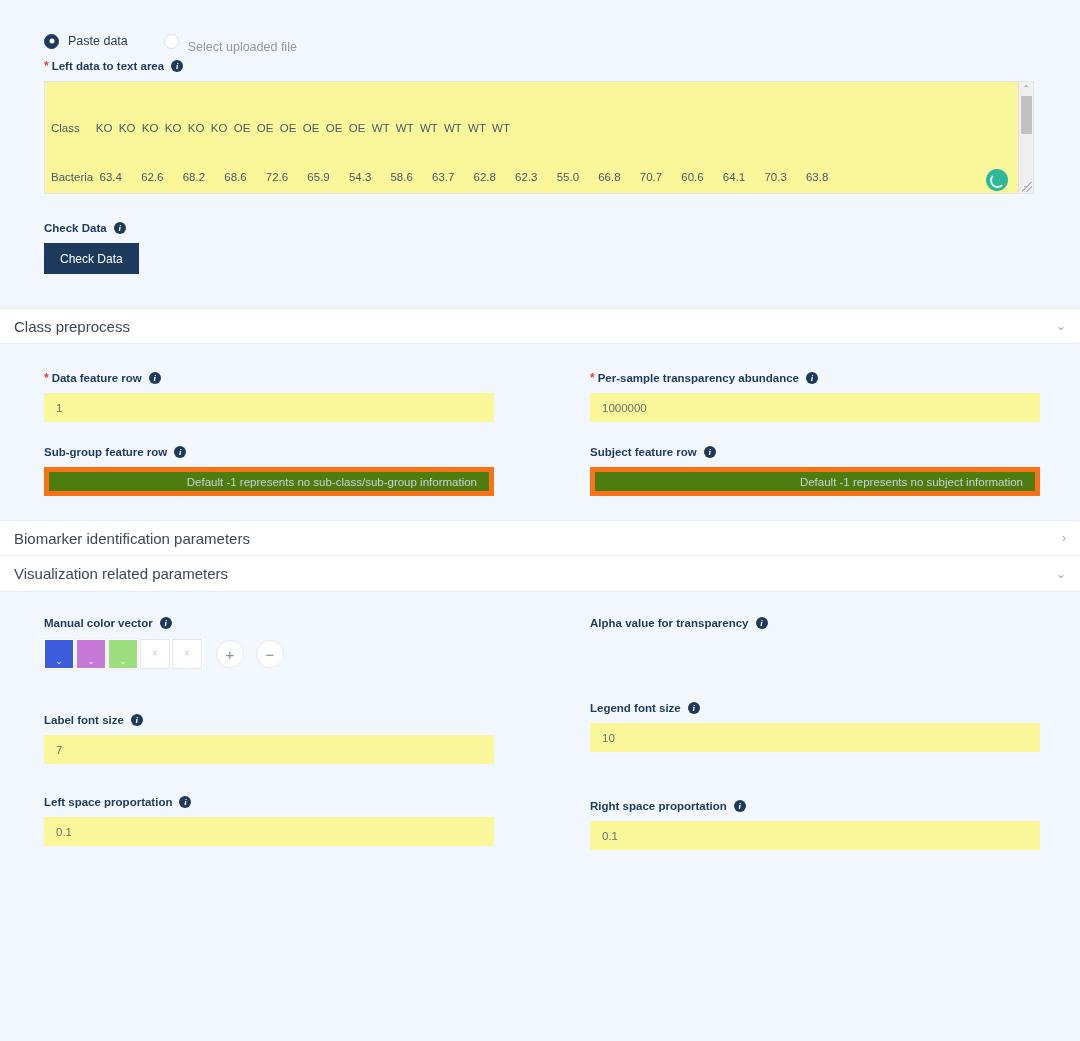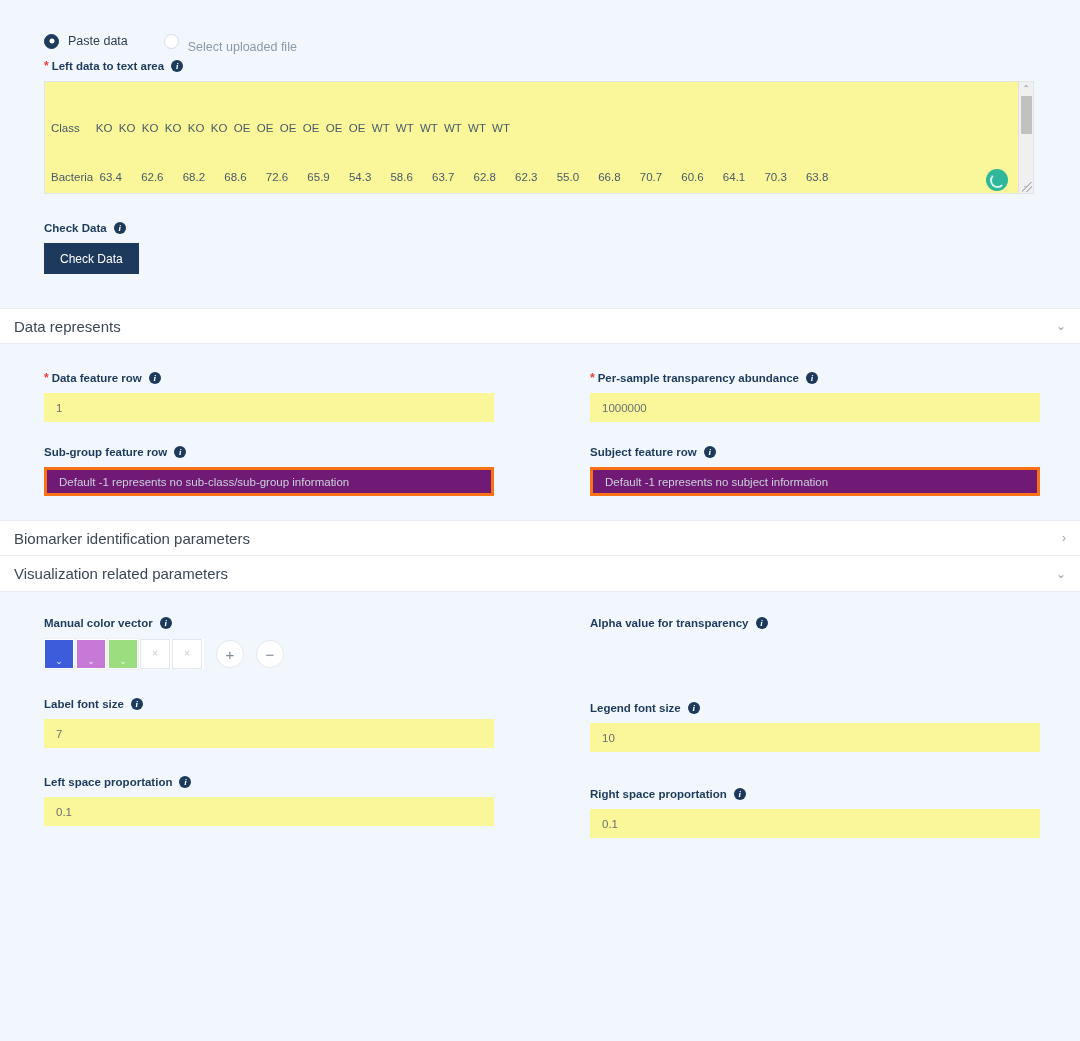--- a/index.html
+++ b/index.html
@@ -126,21 +126,21 @@
   }
   .cell { margin-bottom: 24px; }
   .inp {
     width: 450px; height: 29px;
     border: none; background: #faf79a;
     font-size: 11.5px; color: #6b6f73;
     font-family: "Liberation Sans", sans-serif;
     padding: 0 12px;
   }
   .inp.empty {
-    background: #701a75; border: 3px solid #f97316; color: #c9d1d9;
+    background: #4d7c0f; border: 5px solid #f97316; color: #c9d1d9; text-align: right;
   }
   .inp::placeholder { color: #c9d1d9; }
 
   
   .color-row { display: flex; align-items: center; height: 32px; }
   .sw-group { display: flex; align-items: center; background: #fff; }
   .swatch {
     width: 30px; height: 30px; margin-right: 2px;
     border: 1px solid #fff;
     display: flex; align-items: flex-end; justify-content: center;
@@ -208,21 +208,21 @@
     <div class="field-label" style="margin-top:28px;">
       <span>Check Data</span>
       <span class="info-ico">i</span>
     </div>
     <button class="btn-dark">Check Data</button>
   </div>
 
   <div style="height:34px"></div>
 
   <div class="sec-head">
-    <span class="sec-title">Data represents</span>
+    <span class="sec-title">Class preprocess</span>
     <span class="chev">⌄</span>
   </div>
 
   <div class="grid2">
     <div class="cell">
       <div class="field-label">
         <span class="req-star">*</span>
         <span>Data feature row</span>
         <span class="info-ico">i</span>
       </div>
@@ -294,37 +294,37 @@
       </div>
     </div>
 
     <div class="cell">
       <div class="field-label">
         <span>Alpha value for transparency</span>
         <span class="info-ico">i</span>
       </div>
     </div>
 
-    <div class="cell" style="margin-top:4px">
+    <div class="cell" style="margin-top:20px">
       <div class="field-label">
         <span>Label font size</span>
         <span class="info-ico">i</span>
       </div>
       <input class="inp" value="7" style="">
     </div>
 
     <div class="cell" style="margin-top:8px">
       <div class="field-label">
         <span>Legend font size</span>
         <span class="info-ico">i</span>
       </div>
       <input class="inp" value="10" style="">
     </div>
 
-    <div class="cell" style="">
+    <div class="cell" style="margin-top:8px">
       <div class="field-label">
         <span>Left space proportation</span>
         <span class="info-ico">i</span>
       </div>
       <input class="inp" value="0.1" style="">
     </div>
 
     <div class="cell" style="margin-top:12px">
       <div class="field-label">
         <span>Right space proportation</span>

